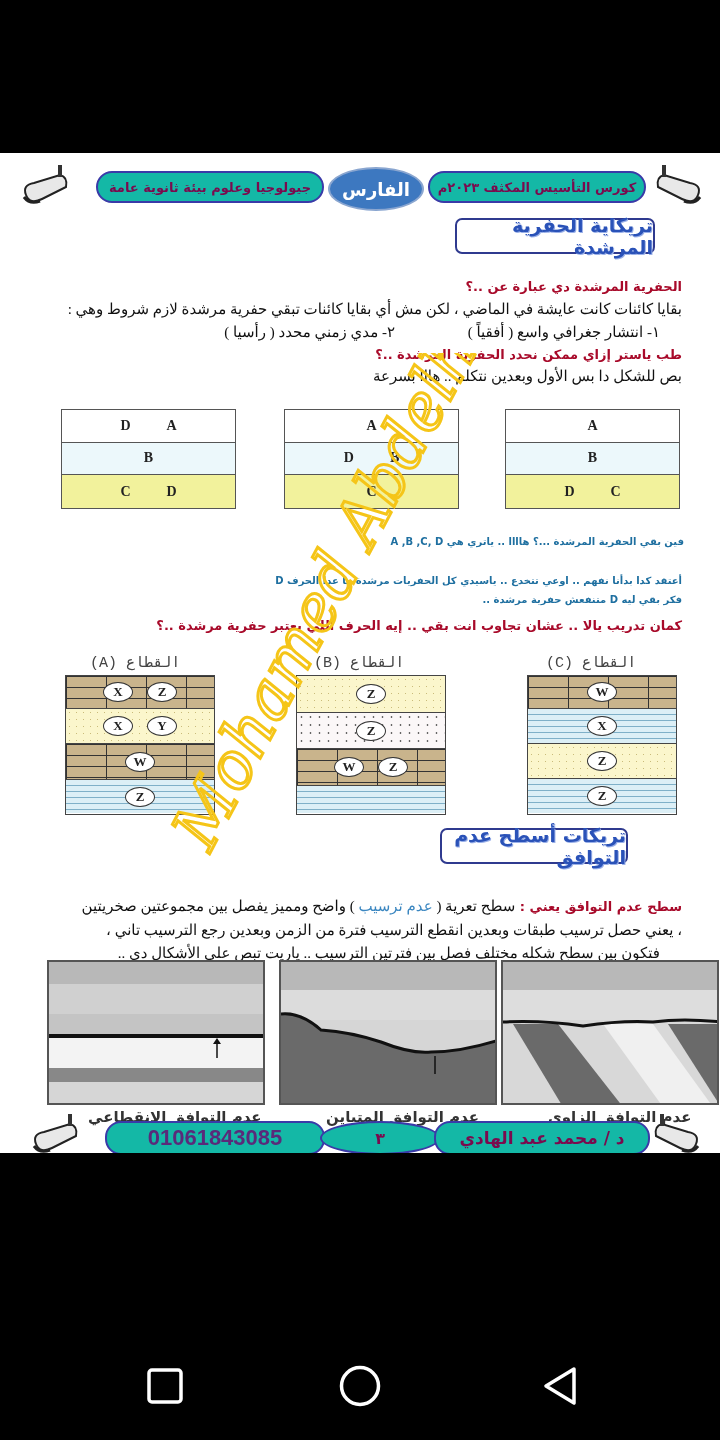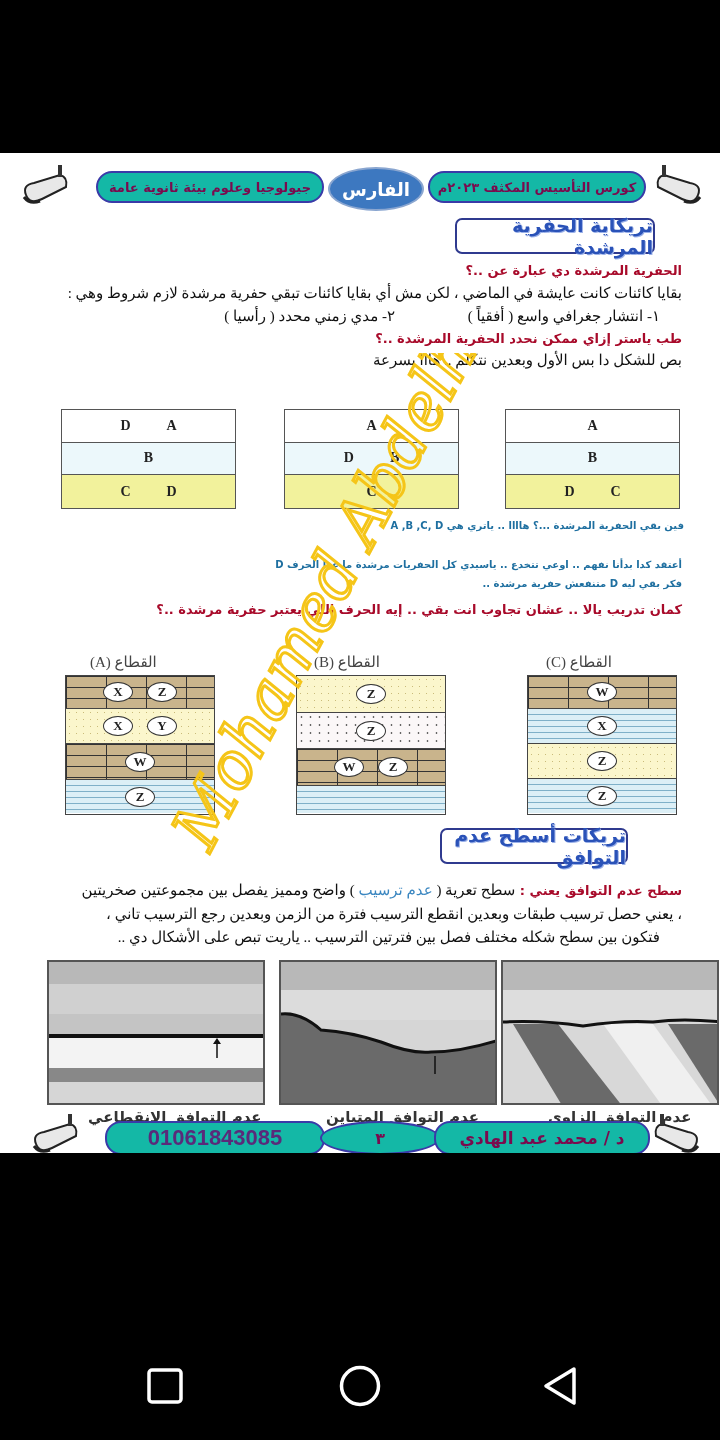--- a/index.html
+++ b/index.html
@@ -32,38 +32,38 @@
     color: #fff; font-weight: bold; font-size: 18px; direction: rtl;
   }
   .title-box {
     position: absolute; border: 2px solid #2f3a8f; border-radius: 7px; background: #fff;
     display: flex; align-items: center; justify-content: center; direction: rtl;
     color: #2a52b8; font-weight: bold; font-size: 19px;
     text-shadow: 1px 1px 0 #9ab0e8;
   }
 
   .rtl { direction: rtl; text-align: right; }
-  .line { position: absolute; right: 38px; white-space: nowrap; }
+  .line { position: absolute; right: 38px; white-space: nowrap; margin-top: 16px; }
   .q { color: #a80a2a; font-weight: bold; font-size: 13px; }
   .body-t { color: #111; font-family: "Liberation Serif", serif; font-size: 15px; }
   .blue-t { color: #1e6fa0; font-weight: bold; font-size: 10px; }
   .red-t { color: #a80a2a; font-weight: bold; font-size: 14px; }
 
   
   .abcd { position: absolute; top: 256px; width: 175px; height: 100px; border: 1.5px solid #555; }
   .abcd .lyr { height: 33.3%; display: flex; align-items: center; justify-content: center;
     font-family: "Liberation Serif", serif; font-weight: bold; font-size: 14px; color: #222;
     border-bottom: 1.5px solid #555; gap: 36px; }
   .abcd .lyr:last-child { border-bottom: none; }
   .l-white { background: #fff; }
   .l-blue { background: #ecf8fb; }
   .l-yellow { background: #f2f29c; }
 
   
-  .sec-label { position: absolute; top: 500px; font-family: Liberation Serif, serif; font-size: 15px; color: #444; direction: rtl; white-space: nowrap; }
+  .sec-label { position: absolute; top: 500px; font-family: Liberation Mono, monospace; font-size: 15px; color: #444; direction: rtl; white-space: nowrap; }
   .sec { position: absolute; top: 522px; width: 150px; height: 140px; border: 1.5px solid #444; }
   .sl { position: relative; display: flex; align-items: center; justify-content: center; gap: 14px; border-bottom: 1px solid #444; }
   .sl:last-child { border-bottom: none; }
   .brick {
     background-color: #c9b48c;
     background-image:
       linear-gradient(#333 1.5px, transparent 1.5px),
       linear-gradient(90deg, #333 1.5px, transparent 1.5px);
     background-size: 100% 11px, 40px 100%;
   }

